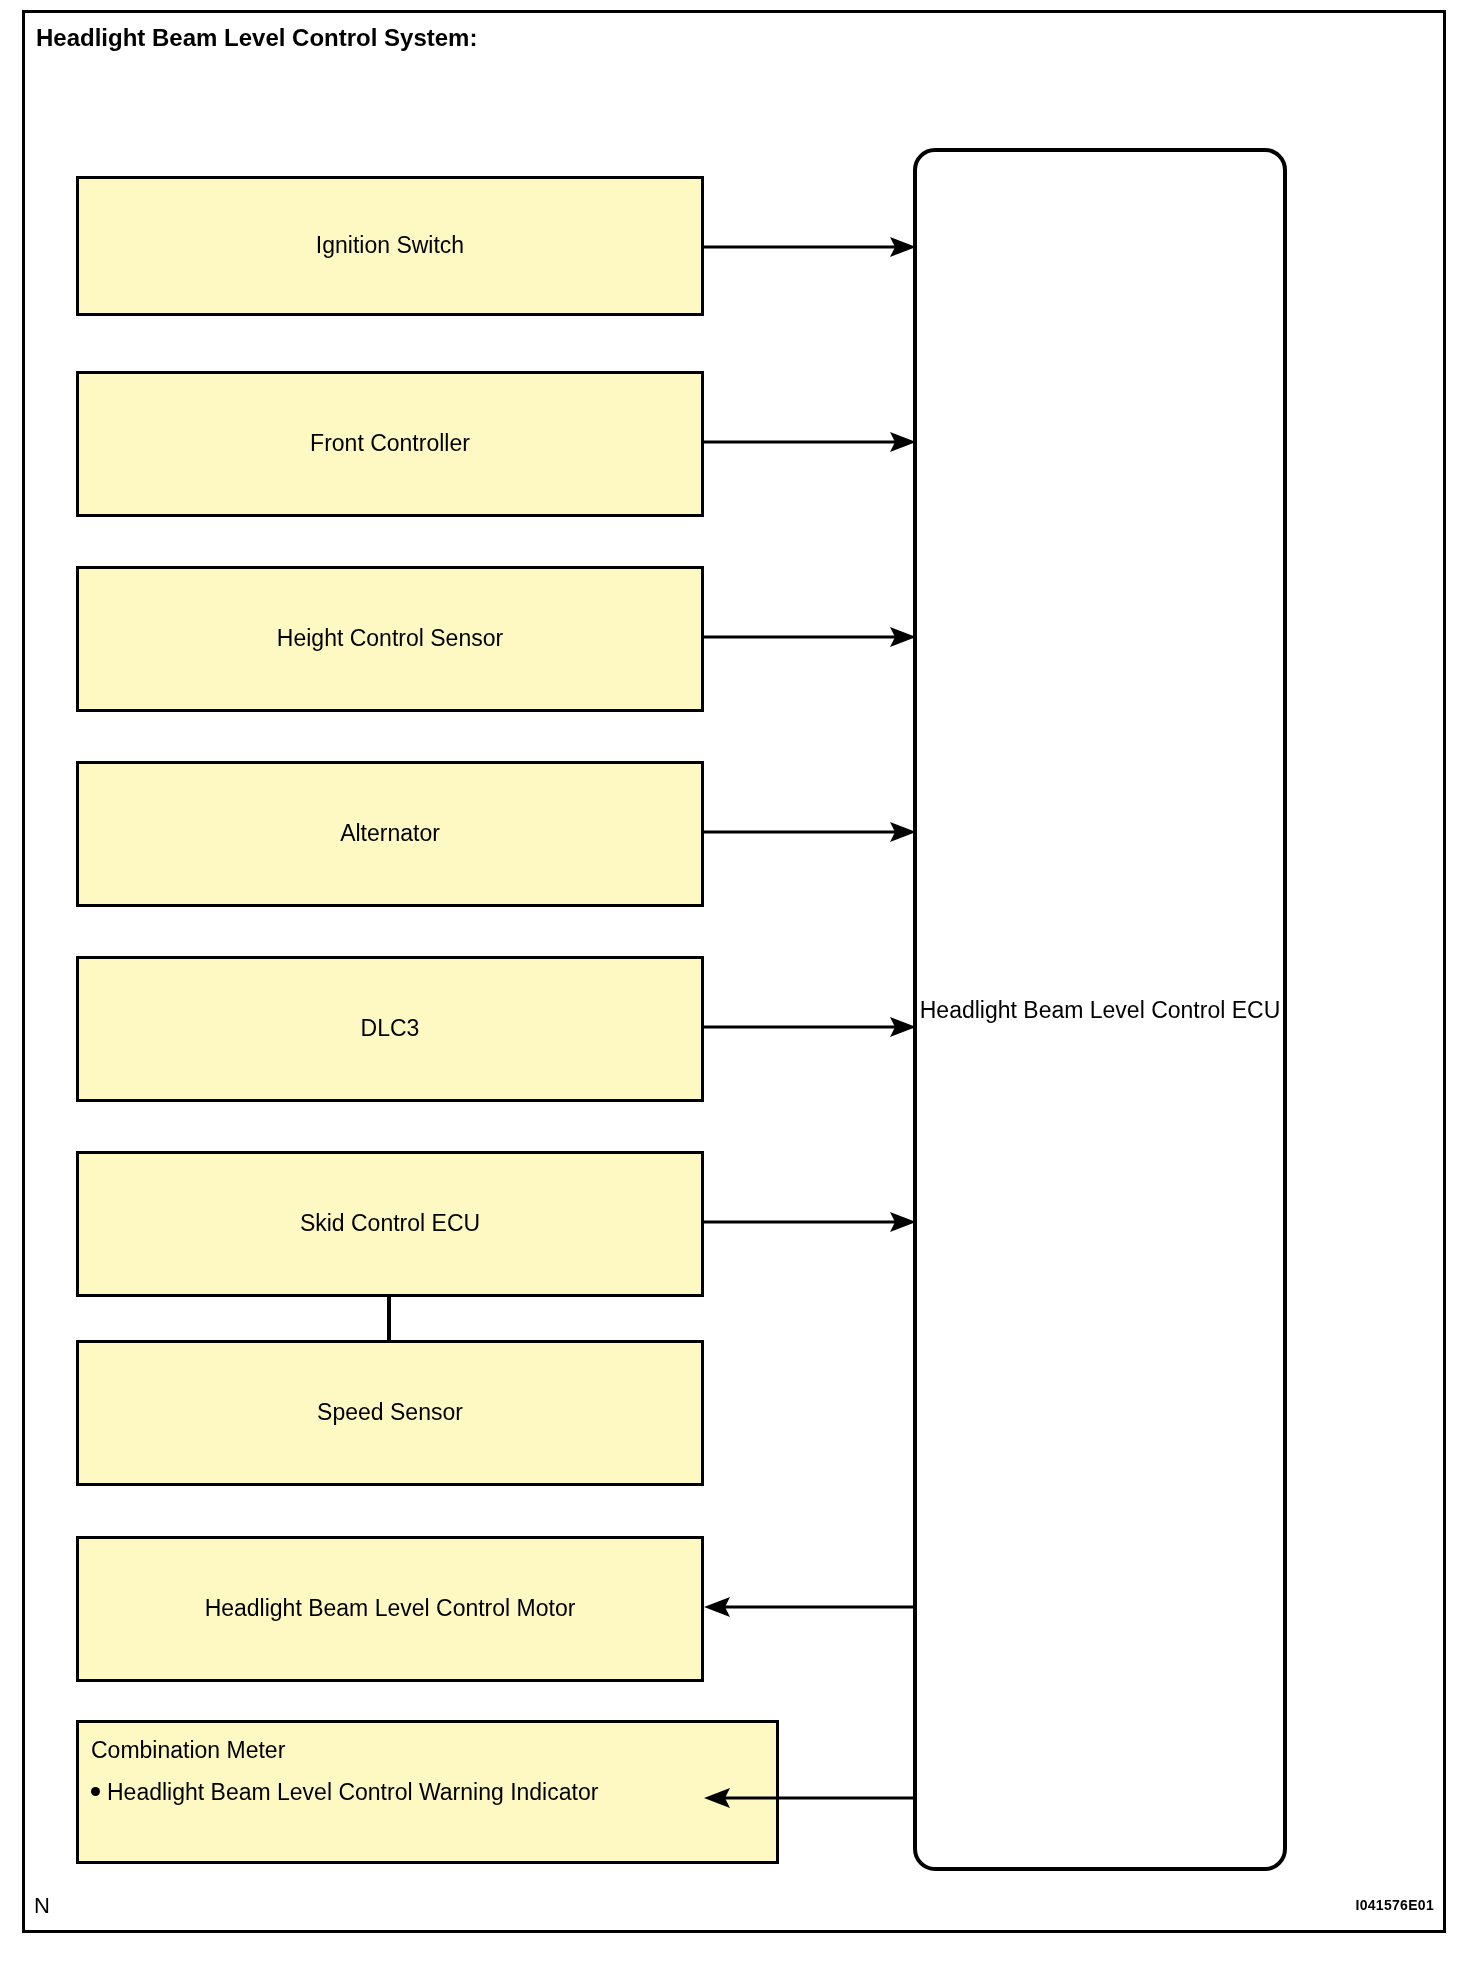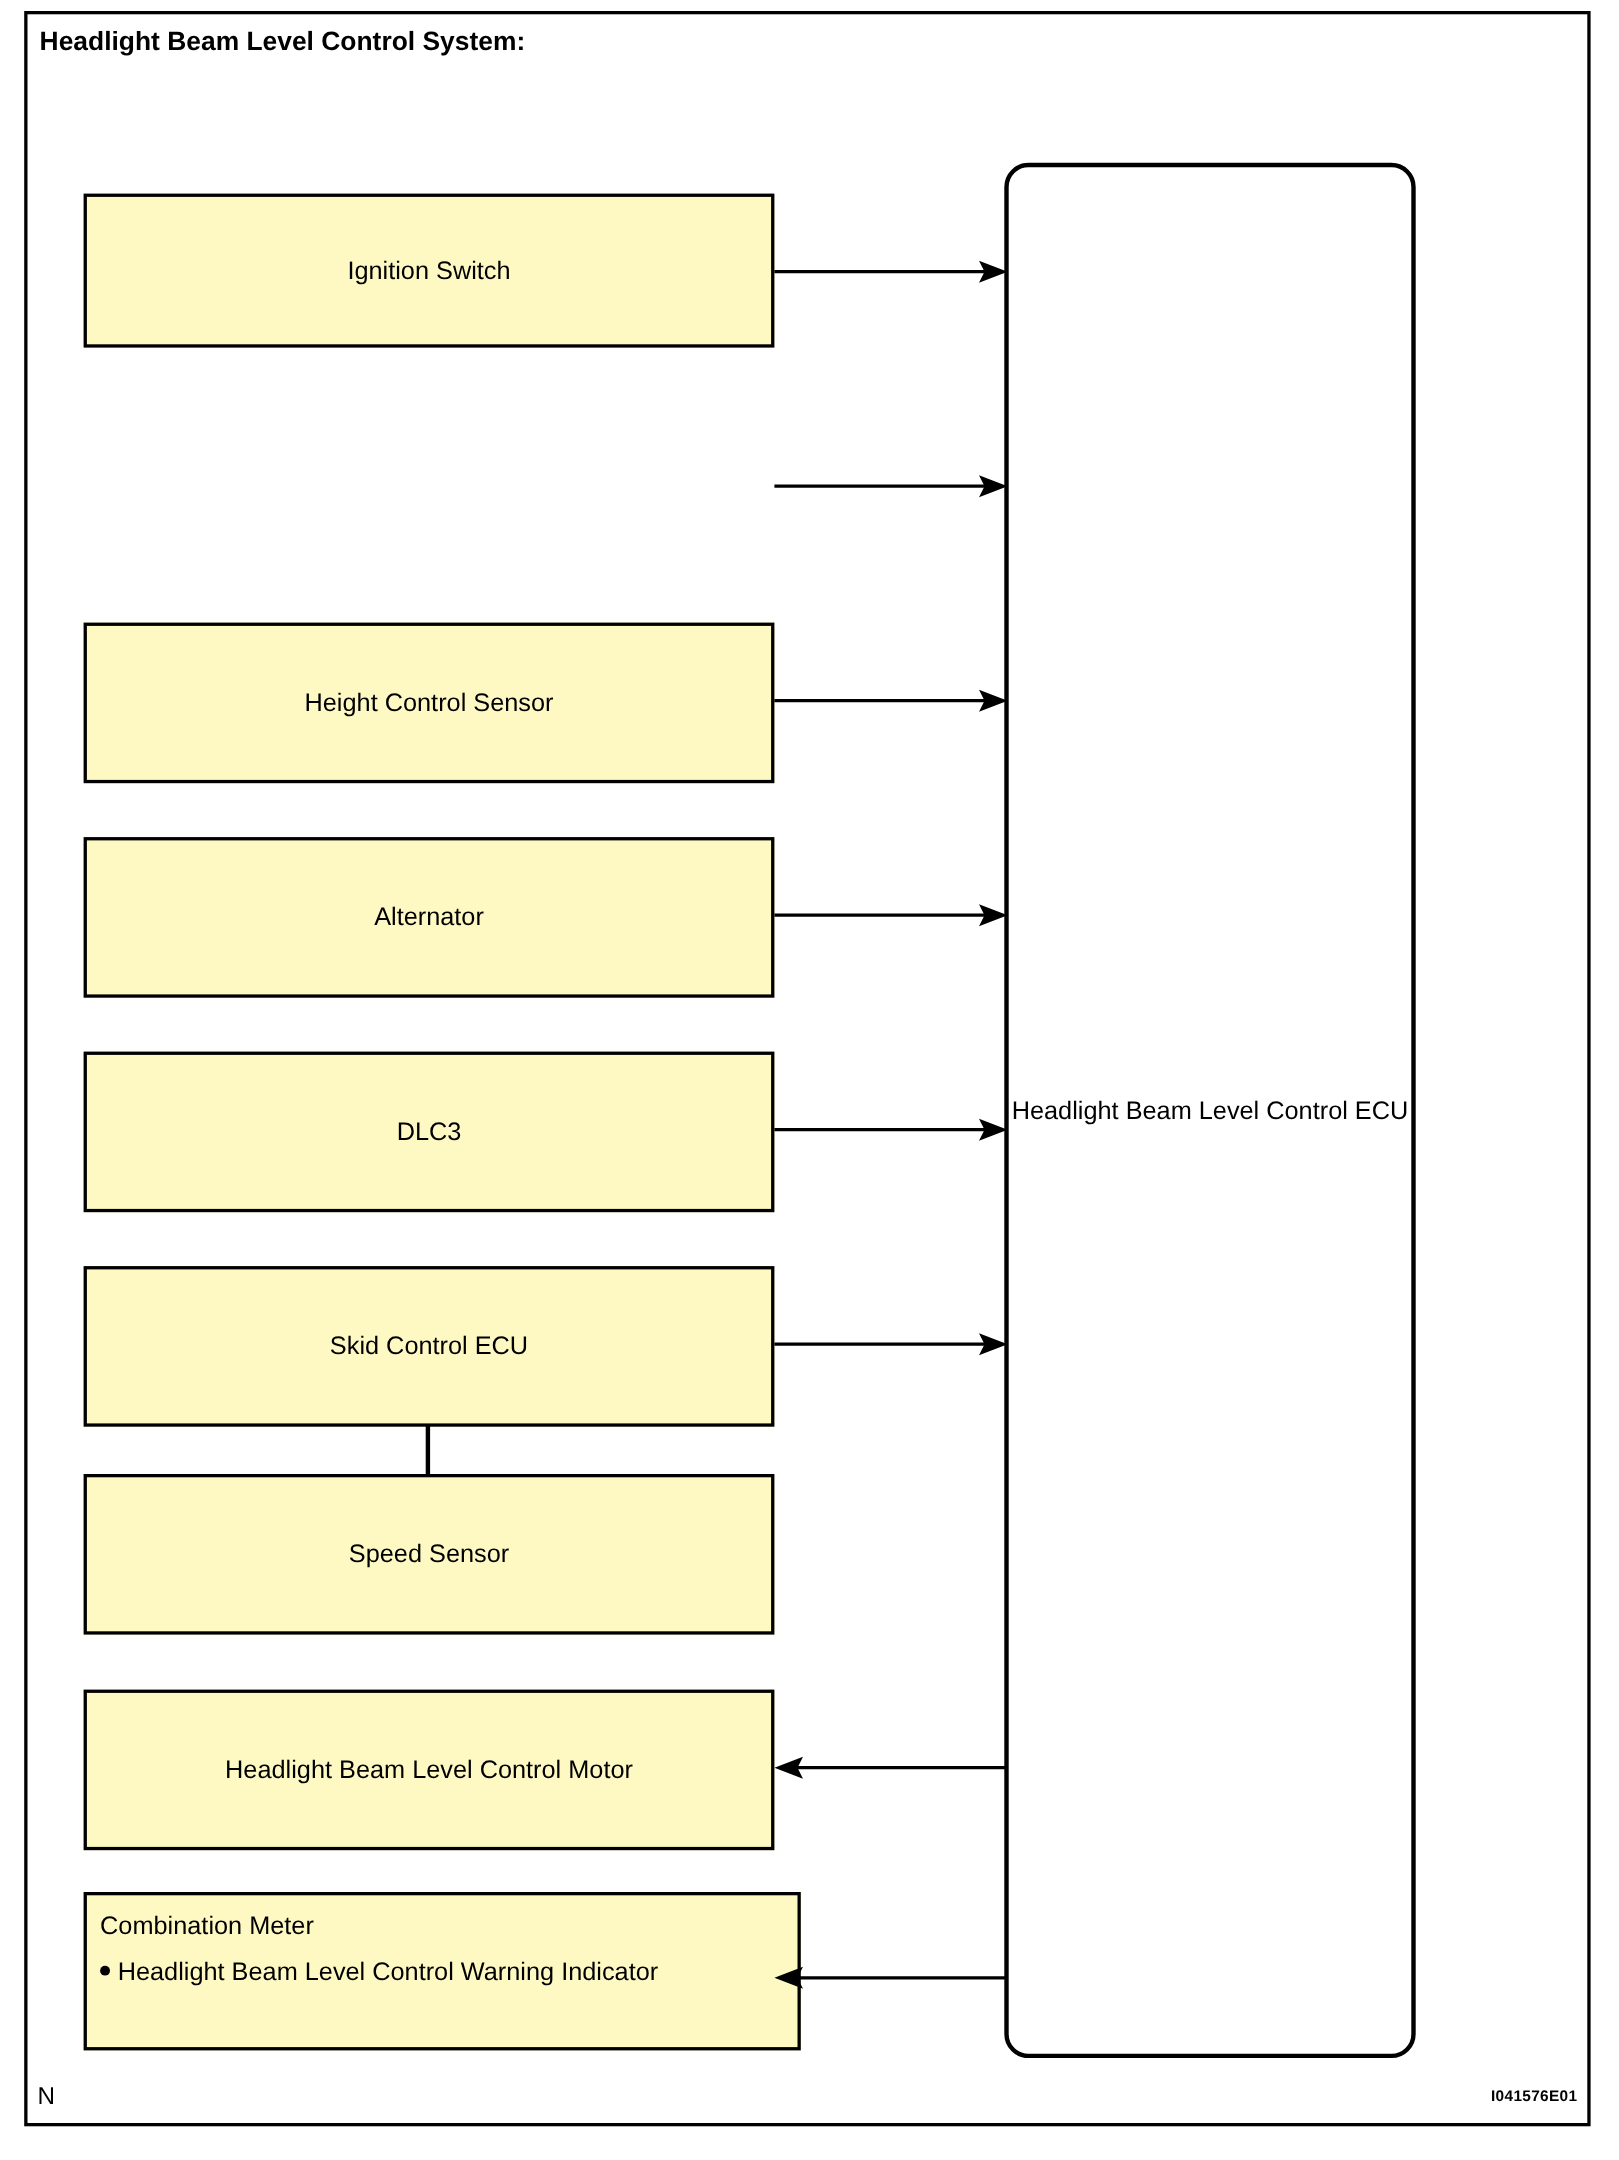--- a/index.html
+++ b/index.html
@@ -136,20 +136,23 @@
 <div id="page">
 
   <div class="page-frame"></div>
 
   <div class="diagram-title">Headlight Beam Level Control System:</div>
 
   <div class="node-box" style="left:76px; top:176px; width:628px; height:140px;">
     <div class="node-label-center">Ignition Switch</div>
   </div>
 
+  <div class="node-box" style="left:76px; top:371px; width:628px; height:146px;">
+    <div class="node-label-center">Front Controller</div>
+  </div>
 
   <div class="node-box" style="left:76px; top:566px; width:628px; height:146px;">
     <div class="node-label-center">Height Control Sensor</div>
   </div>
 
   <div class="node-box" style="left:76px; top:761px; width:628px; height:146px;">
     <div class="node-label-center">Alternator</div>
   </div>
 
   <div class="node-box" style="left:76px; top:956px; width:628px; height:146px;">
@@ -163,21 +166,21 @@
   <div class="connector" style="left:387px; top:1295px; width:4px; height:45px; background:#000000;"></div>
 
   <div class="node-box" style="left:76px; top:1340px; width:628px; height:146px;">
     <div class="node-label-center">Speed Sensor</div>
   </div>
 
   <div class="node-box" style="left:76px; top:1536px; width:628px; height:146px;">
     <div class="node-label-center">Headlight Beam Level Control Motor</div>
   </div>
 
-  <div class="node-box" style="left:76px; top:1720px; width:652px; height:144px;">
+  <div class="node-box" style="left:76px; top:1720px; width:703px; height:144px;">
     <div class="meter-title">Combination Meter</div>
     <div class="meter-bullet-row">
       <span class="bullet-dot"></span>
       <span>Headlight Beam Level Control Warning Indicator</span>
     </div>
   </div>
 
   <div class="ecu-box">
     <div class="ecu-label">Headlight Beam Level Control ECU</div>
   </div>

